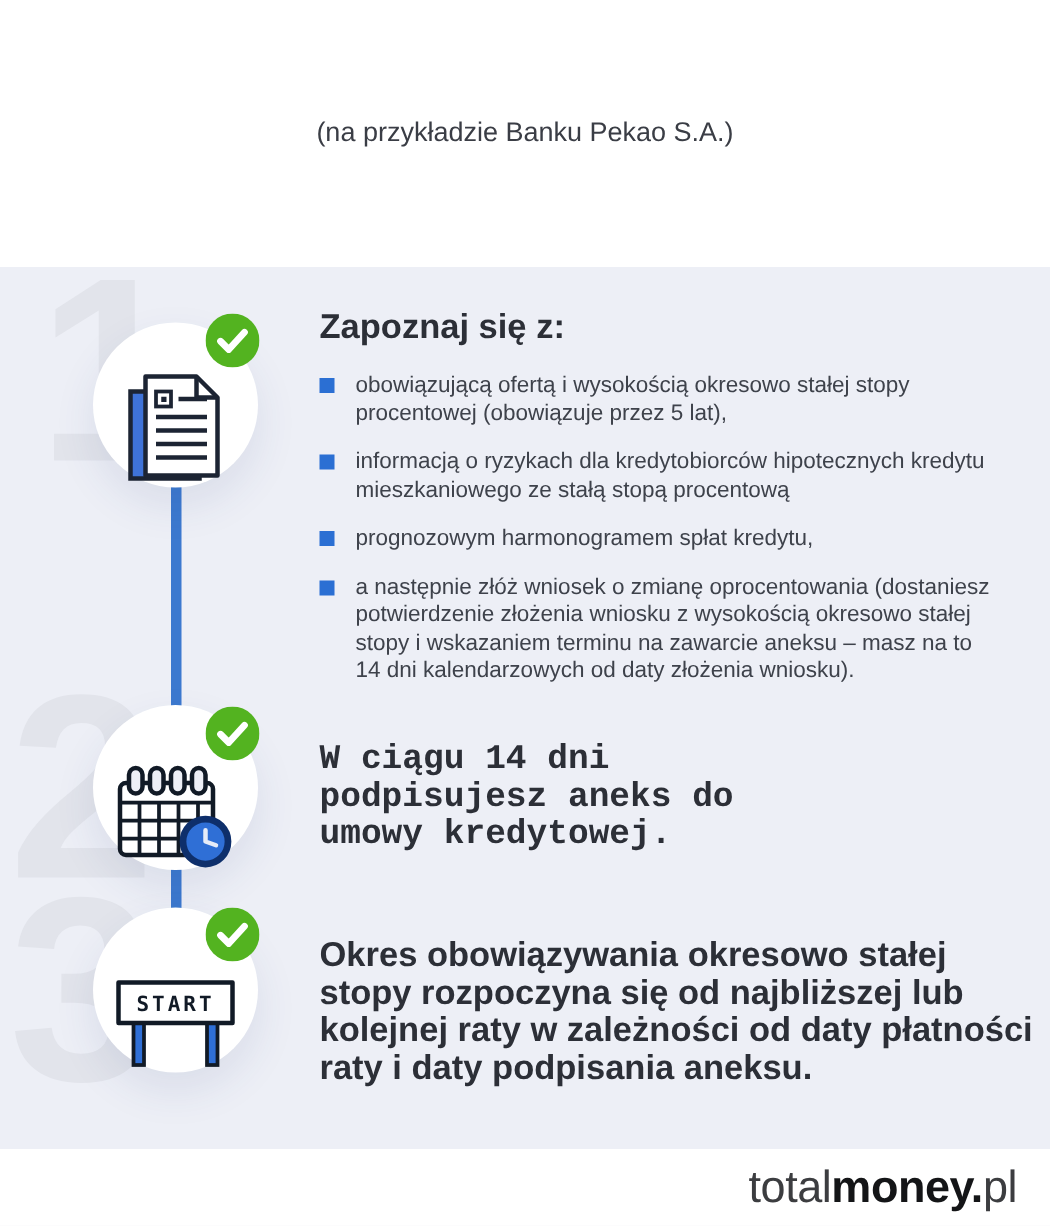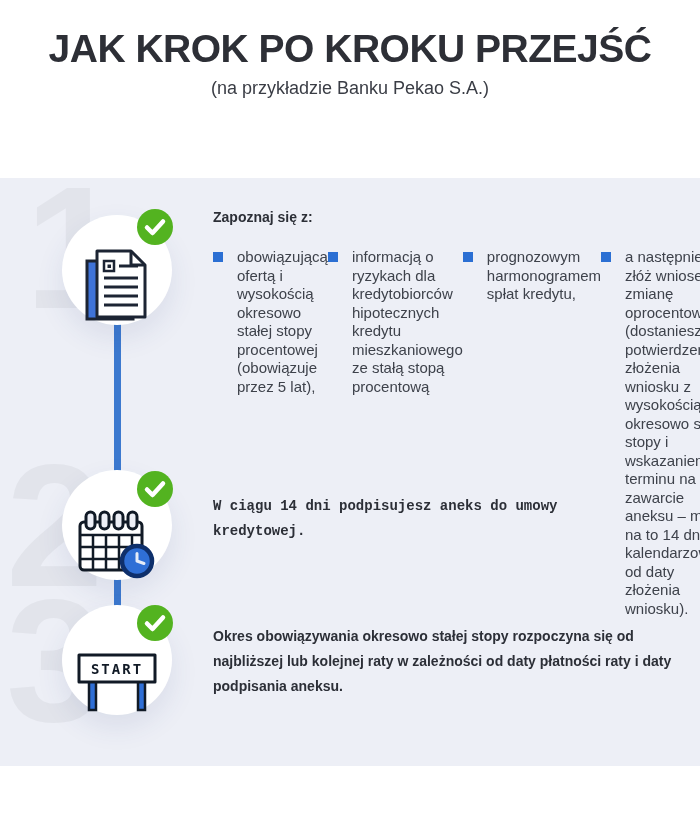--- a/index.html
+++ b/index.html
@@ -23,43 +23,43 @@
   .timeline{position:absolute;left:114px;top:92px;width:7px;height:390px;background:#3c79cf;z-index:1;}
   .step-circle{
     position:absolute;left:62px;width:110px;height:110px;border-radius:50%;
     background:#ffffff;box-shadow:0 12px 28px rgba(50,70,130,0.10);
     display:flex;align-items:flex-end;justify-content:center;z-index:2;
   }
   .circle-1{top:37px;} .circle-2{top:292px;} .circle-3{top:427px;}
   .check-badge{position:absolute;left:137px;width:36px;height:36px;z-index:3;}
   .check-1{top:31px;} .check-2{top:293px;} .check-3{top:427px;}
   
-  .step-heading{position:absolute;left:213px;margin:0;font-size:14px;line-height:25px;font-weight:700;color:#2c2f37;z-index:2;}
+  .step-heading{position:absolute;left:213px;margin:0;font-size:23px;line-height:25px;font-weight:700;color:#2c2f37;z-index:2;}
   .h-1{top:27px;width:420px;}
   .h-2{top:316px;width:345px;font-family:Liberation Mono, monospace;}
   .h-3{top:446px;width:478px;}
-  .bullet-list{position:absolute;left:213px;top:70px;width:452px;display:flex;flex-direction:row;z-index:2;}
+  .bullet-list{position:absolute;left:213px;top:70px;width:452px;display:flex;flex-direction:column;gap:14px;z-index:2;}
   .bullet-item{display:flex;align-items:flex-start;}
   .bullet-square{flex:0 0 10px;width:10px;height:10px;margin-top:4px;background:#2b6fd3;}
   .bullet-text{margin-left:14px;font-size:15px;line-height:18.5px;color:#3e424b;}
   
   .footer{position:absolute;left:0;bottom:0;width:700px;height:51px;background:#ffffff;display:flex;align-items:center;justify-content:flex-end;}
   .logo{margin-right:22px;font-size:30px;color:#2a2b2e;letter-spacing:-0.3px;}
   .logo .lt{font-weight:300;color:#3c3d40;}
   .logo .bd{font-weight:700;color:#141517;}
   svg{display:block;}
 </style>
 </head>
 <body>
 
 <div class="page">
 
   <div class="header">
     <h1 class="title">
-      <span>JAK KROK PO KROKU PRZEJŚĆ</span><br>
+      <br>
     </h1>
     <p class="subtitle">(na przykładzie Banku Pekao S.A.)</p>
   </div>
 
   <div class="content">
 
     <div class="watermark wm-1">1</div>
     <div class="watermark wm-2">2</div>
     <div class="watermark wm-3">3</div>
 
@@ -151,14 +151,19 @@
         <span class="bullet-text">a następnie złóż wniosek o zmianę oprocentowania (dostaniesz potwierdzenie złożenia wniosku z wysokością okresowo stałej stopy i wskazaniem terminu na zawarcie aneksu – masz na to 14 dni kalendarzowych od daty złożenia wniosku).</span>
       </li>
     </ul>
 
     <h2 class="step-heading h-2">W ciągu 14 dni podpisujesz aneks do umowy kredytowej.</h2>
 
     <h2 class="step-heading h-3">Okres obowiązywania okresowo stałej stopy rozpoczyna się od najbliższej lub kolejnej raty w zależności od daty płatności raty i daty podpisania aneksu.</h2>
 
   </div>
 
+  <div class="footer">
+    <div class="logo">
+      <span class="lt">total</span><span class="bd">money.</span><span class="lt">pl</span>
+    </div>
+  </div>
 
 </div>
 
 </body></html>

